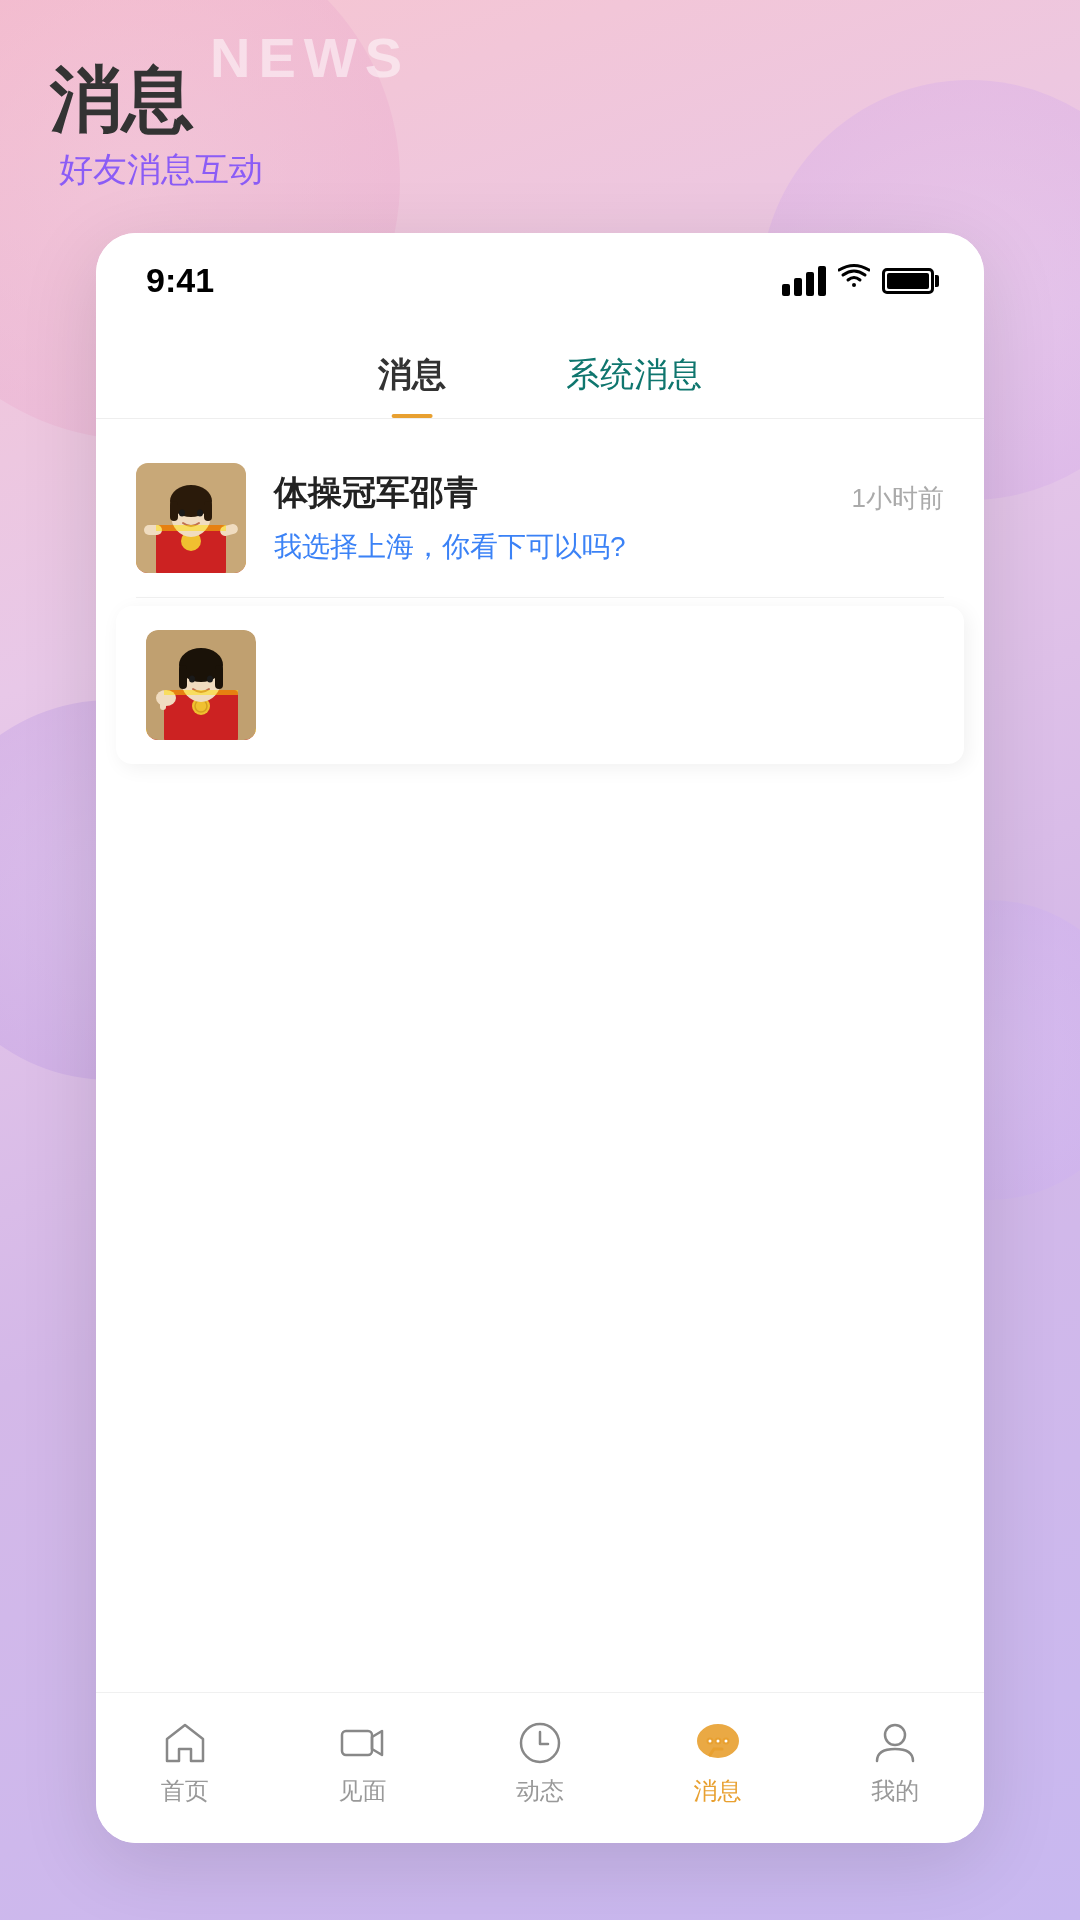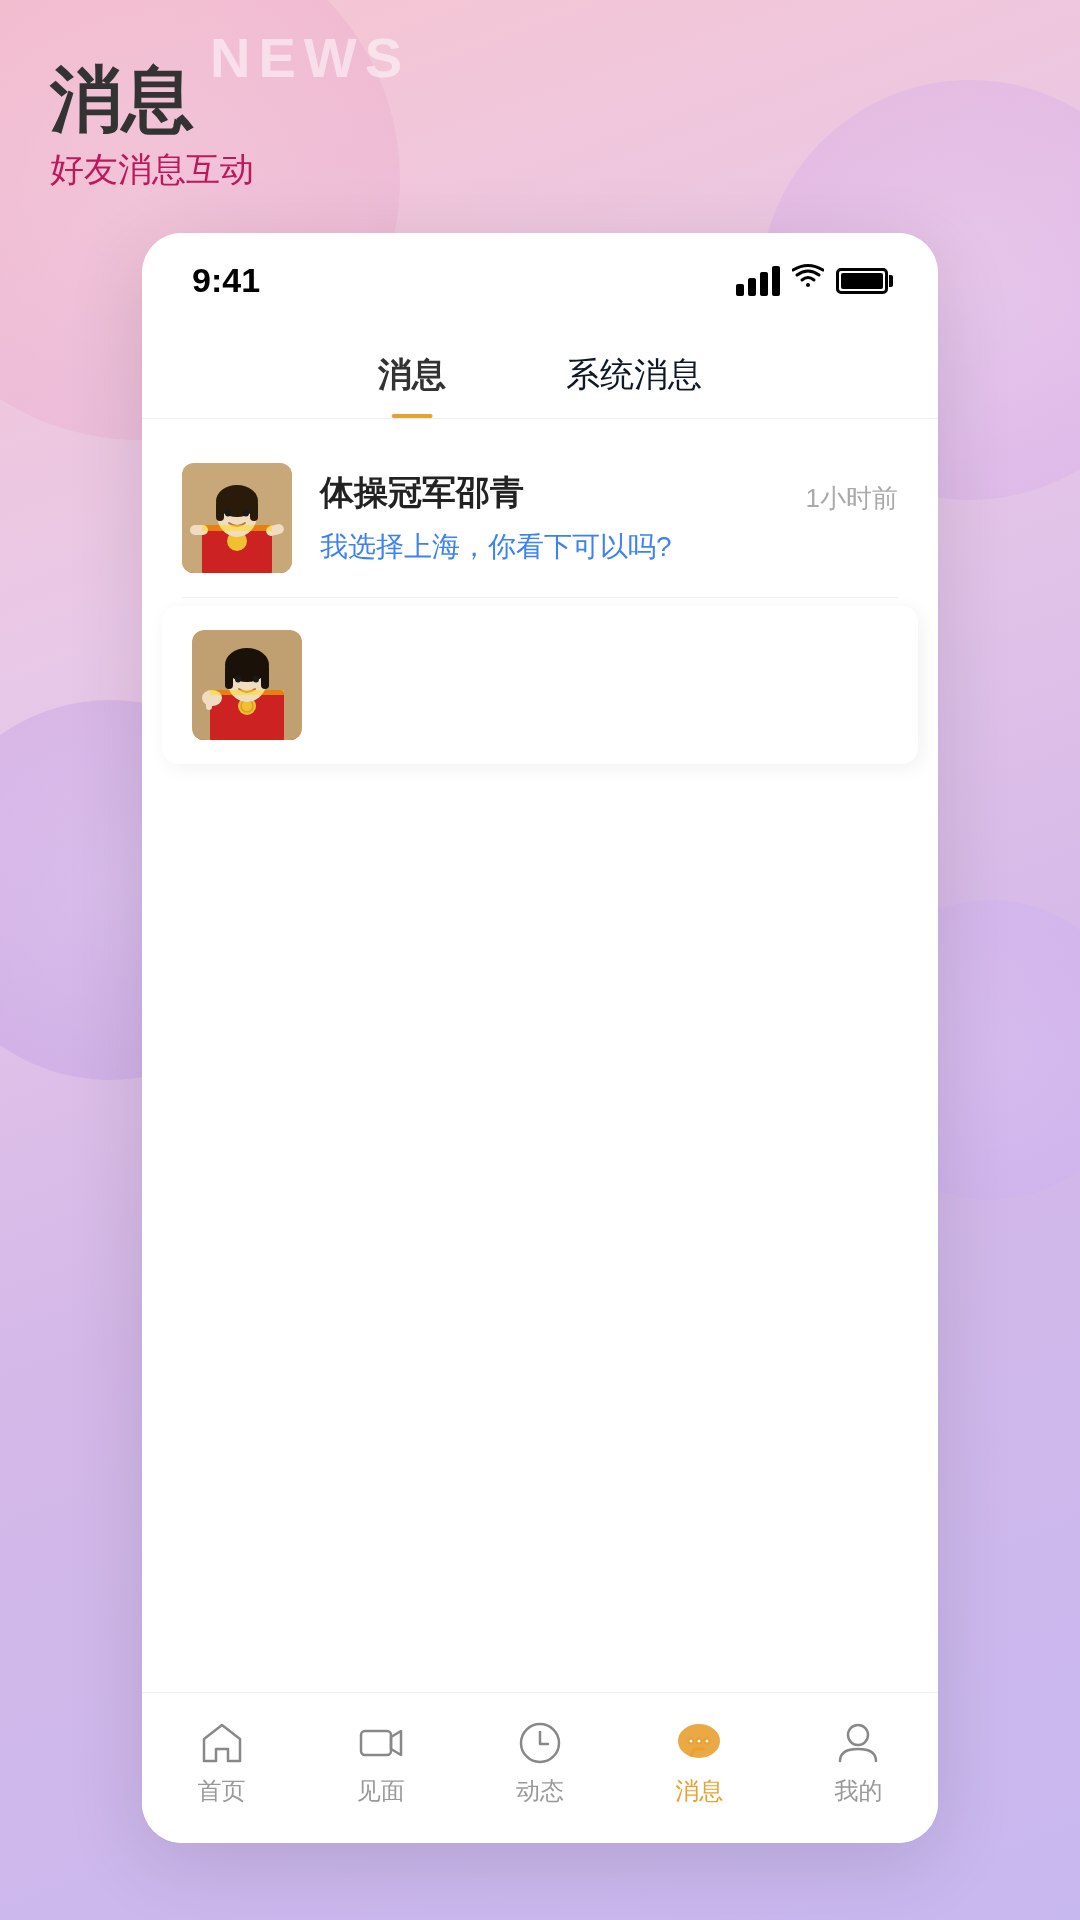--- a/index.html
+++ b/index.html
@@ -85,32 +85,33 @@
       font-size: 72px;
       font-weight: 600;
       color: #333;
       line-height: 1.1;
       position: relative;
       z-index: 2;
     }
 
     .page-subtitle {
       font-size: 34px;
-      color: #be185d;
+      color: #8b5cf6;
       margin-top: 8px;
       position: relative;
       z-index: 2;
+      margin-left: 9px;
     }
 
     
     .phone-card {
       position: relative;
       z-index: 10;
       margin: 0 auto;
-      width: 796px;
+      width: 888px;
       background: #fff;
       border-radius: 40px;
       overflow: hidden;
       box-shadow: 0 20px 80px rgba(0,0,0,0.12);
     }
 
     
     .status-bar {
       display: flex;
       justify-content: space-between;
@@ -183,21 +184,21 @@
       display: flex;
       justify-content: center;
       gap: 120px;
       padding: 20px 0 0 0;
       border-bottom: 1px solid #eee;
     }
 
     .tab-item {
       padding: 16px 0 20px 0;
       font-size: 34px;
-      color: #0f172a;
+      color: #0f766e;
       cursor: pointer;
       position: relative;
     }
 
     .tab-item.active {
       color: #333;
       font-weight: 600;
     }
 
     .tab-item.active::after {

